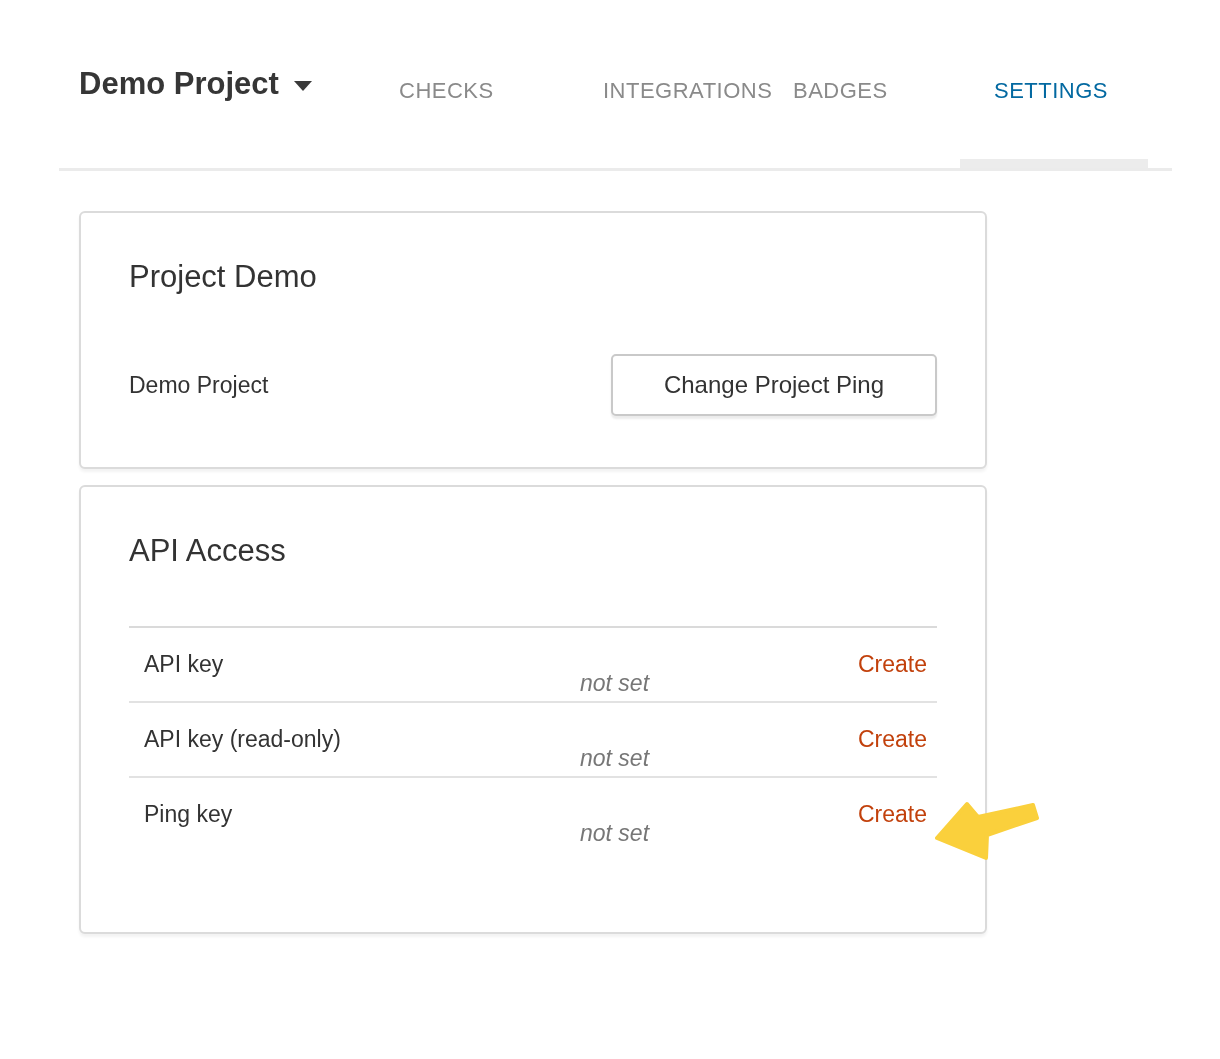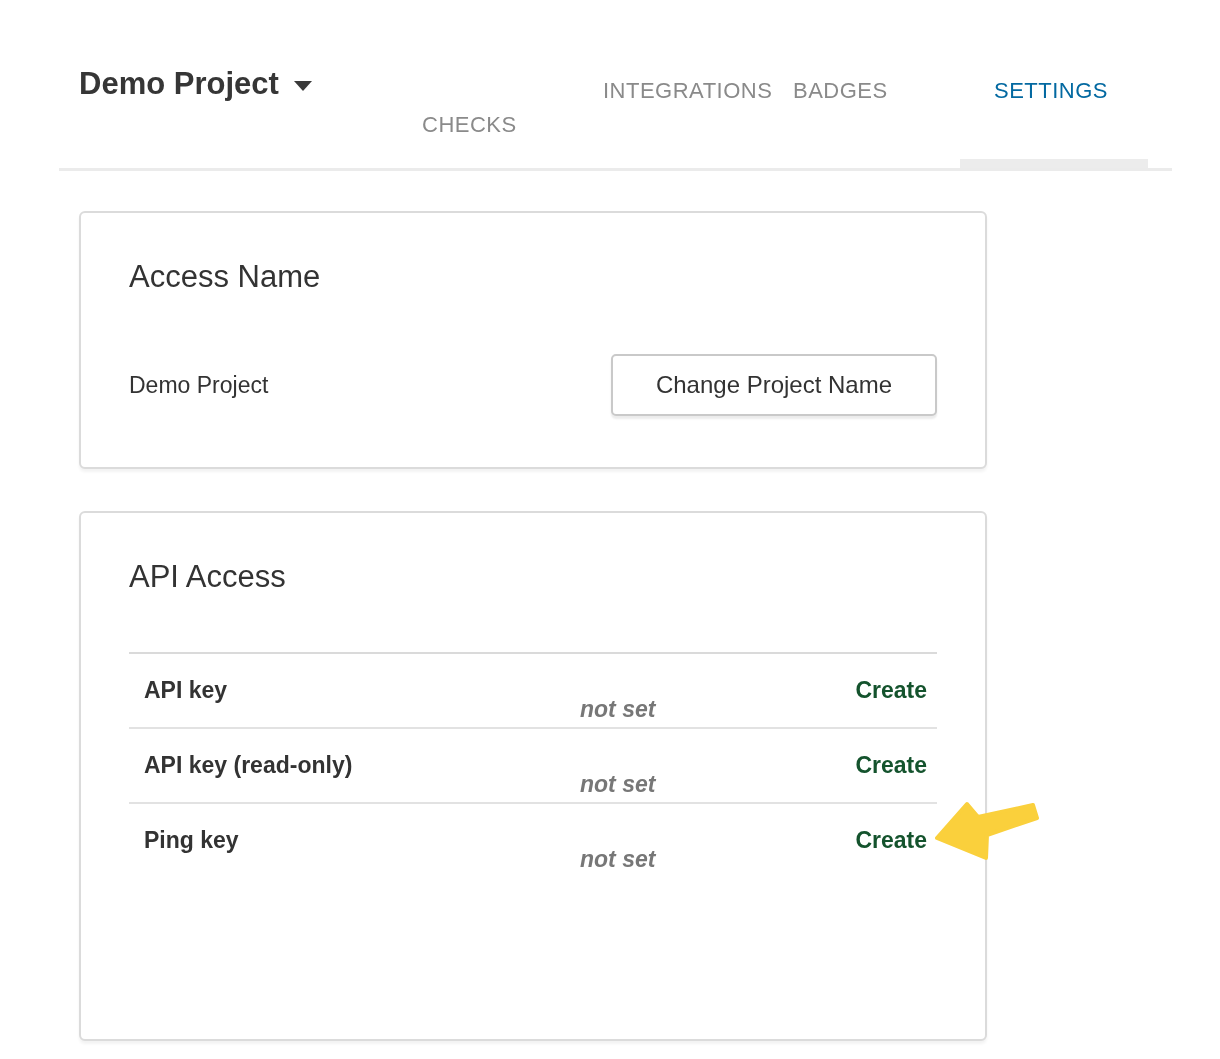--- a/index.html
+++ b/index.html
@@ -45,21 +45,21 @@
     position: absolute;
     top: 78px;
     font-size: 22px;
     letter-spacing: 0.5px;
     color: #8a8a8a;
     line-height: 26px;
     cursor: pointer;
     white-space: nowrap;
   }
   .nav-tab.active { color: #0369a1; }
-  .tab-checks       { left: 422px; margin-top: 34px; }
+  .tab-checks       { left: 399px; }
   .tab-integrations { left: 603px; }
   .tab-badges       { left: 793px; }
   .tab-settings     { left: 994px; }
 
   .active-tab-indicator {
     position: absolute;
     left: 960px;
     top: 159px;
     width: 188px;
     height: 10px;
@@ -79,21 +79,21 @@
     position: absolute;
     left: 79px;
     width: 908px;
     box-sizing: border-box;
     background: #ffffff;
     border: 2px solid #dbdbdb;
     border-radius: 6px;
     box-shadow: 0 3px 3px rgba(0,0,0,0.05);
   }
   .card-project-name { top: 211px; height: 258px; }
-  .card-api-access   { top: 511px; height: 530px; }
+  .card-api-access   { top: 485px; height: 449px; }
 
   .card h2 {
     margin: 0;
     padding: 46px 48px 0 48px;
     font-size: 31px;
     font-weight: 400;
     color: #333333;
     line-height: 36px;
   }
 
@@ -125,21 +125,20 @@
   
   .api-table {
     margin: 57px 48px 0 48px;
     border-top: 2px solid #dadada;
   }
   .api-row {
     display: flex;
     align-items: center;
     height: 73px;
     border-bottom: 2px solid #e2e2e2;
-    font-weight: bold;
   }
   .api-row:last-child { border-bottom: none; }
   .cell-label {
     box-sizing: border-box;
     width: 451px;
     padding-left: 15px;
     font-size: 23px;
     color: #333333;
   }
   .cell-value {
@@ -150,21 +149,21 @@
     color: #777777;
     margin-top: 37px;
   }
   .cell-action {
     flex: 1;
     text-align: right;
     padding-right: 10px;
   }
   .cell-action a {
     font-size: 23px;
-    color: #14532d;
+    color: #c2410c;
     text-decoration: none;
     cursor: pointer;
   }
 
   
   .annotation-arrow {
     position: absolute;
     left: 928px;
     top: 794px;
     width: 112px;
@@ -185,24 +184,24 @@
   <span class="nav-tab tab-checks">CHECKS</span>
   <span class="nav-tab tab-integrations">INTEGRATIONS</span>
   <span class="nav-tab tab-badges">BADGES</span>
   <span class="nav-tab tab-settings active">SETTINGS</span>
 
   <div class="active-tab-indicator"></div>
   <div class="header-divider"></div>
 </header>
 
 <section class="card card-project-name">
-  <h2>Access Name</h2>
+  <h2>Project Demo</h2>
   <div class="name-row">
     <span class="current-name">Demo Project</span>
-    <button class="btn">Change Project Name</button>
+    <button class="btn">Change Project Ping</button>
   </div>
 </section>
 
 <section class="card card-api-access">
   <h2>API Access</h2>
 
   <div class="api-table">
 
     <div class="api-row">
       <span class="cell-label">API key</span>

